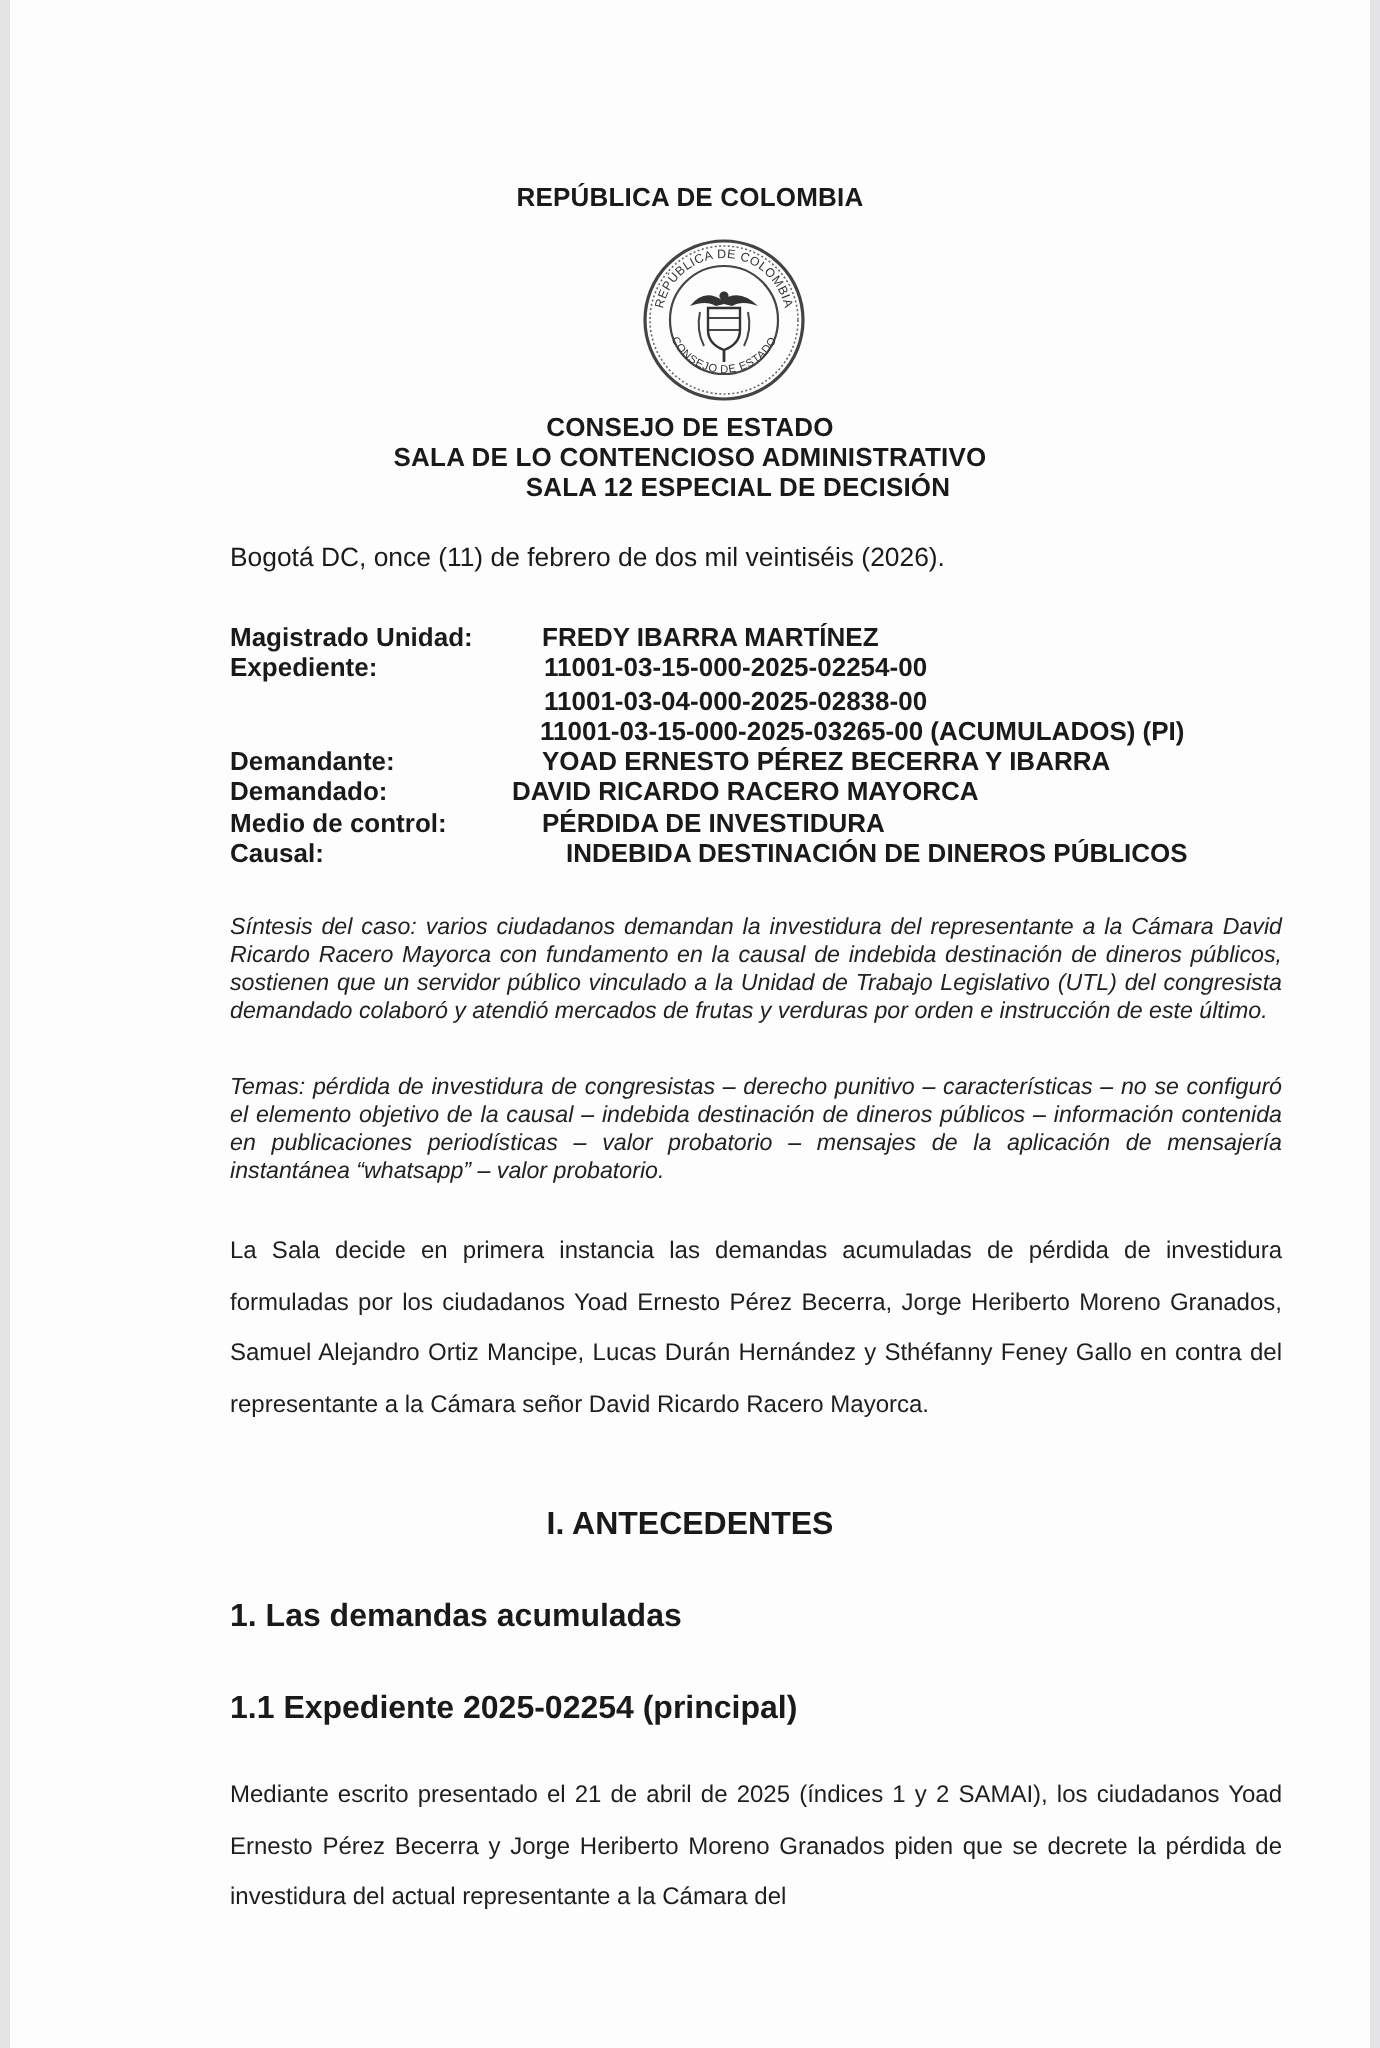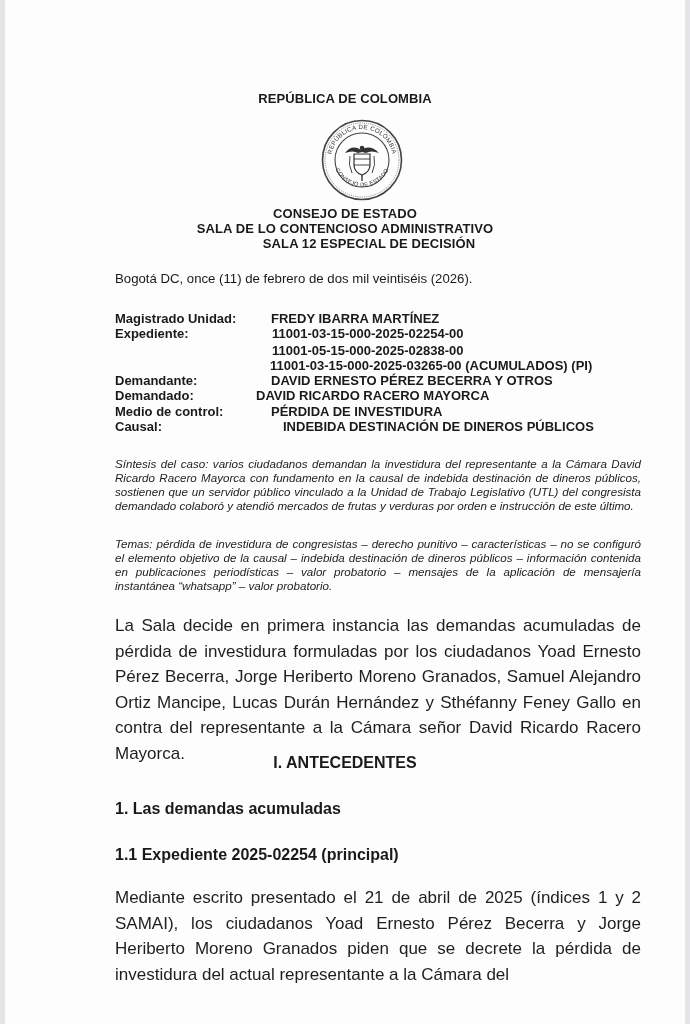--- a/index.html
+++ b/index.html
@@ -22,21 +22,21 @@
     .date { font-size: 13.2px; }
     .meta-label { font-size: 13px; font-weight: bold; left: 115px; }
     .meta-value { font-size: 13px; font-weight: bold; left: 271px; }
     .italic-block {
       position: absolute; left: 115px; width: 526px;
       font-size: 11.6px; font-style: italic; line-height: 14px;
       text-align: justify; color: #222;
     }
     .body-para {
       position: absolute; left: 115px; width: 526px;
-      font-size: 17px; line-height: 25.5px; text-align: justify; color: #1e1e1e;
+      font-size: 12px; line-height: 25.5px; text-align: justify; color: #1e1e1e;
     }
     .section-heading { font-size: 16px; font-weight: bold; }
     .subheading { font-size: 16px; font-weight: bold; left: 115px; }
   </style>
 </head>
 <body>
 
 <div class="page"></div>
 
 <div class="abs center h-title" style="top:91px;">REPÚBLICA DE COLOMBIA</div>
@@ -70,25 +70,25 @@
 <div class="abs center h-title" style="top:221px;">SALA DE LO CONTENCIOSO ADMINISTRATIVO</div>
 <div class="abs center h-title" style="top:236px;margin-left:24px;">SALA 12 ESPECIAL DE DECISIÓN</div>
 
 <div class="abs date" style="left:115px; top:271px;">Bogotá DC, once (11) de febrero de dos mil veintiséis (2026).</div>
 
 <div class="abs meta-label" style="top:311px;">Magistrado Unidad:</div>
 <div class="abs meta-value" style="top:311px;">FREDY IBARRA MARTÍNEZ</div>
 
 <div class="abs meta-label" style="top:326px;">Expediente:</div>
 <div class="abs meta-value" style="top:326px; left:272px;">11001-03-15-000-2025-02254-00</div>
-<div class="abs meta-value" style="top:343px; left:272px;">11001-05-15-000-2025-02838-00</div>
+<div class="abs meta-value" style="top:343px; left:272px;">11001-03-04-000-2025-02838-00</div>
 <div class="abs meta-value" style="top:358px; left:270px;">11001-03-15-000-2025-03265-00 (ACUMULADOS) (PI)</div>
 
 <div class="abs meta-label" style="top:373px;">Demandante:</div>
-<div class="abs meta-value" style="top:373px;">DAVID ERNESTO PÉREZ BECERRA Y OTROS</div>
+<div class="abs meta-value" style="top:373px;">YOAD ERNESTO PÉREZ BECERRA Y IBARRA</div>
 
 <div class="abs meta-label" style="top:388px;">Demandado:</div>
 <div class="abs meta-value" style="top:388px; left:256px;">DAVID RICARDO RACERO MAYORCA</div>
 
 <div class="abs meta-label" style="top:404px;">Medio de control:</div>
 <div class="abs meta-value" style="top:404px;">PÉRDIDA DE INVESTIDURA</div>
 
 <div class="abs meta-label" style="top:419px;text-align:right;">Causal:</div>
 <div class="abs meta-value" style="top:419px;padding-left:12px;">INDEBIDA DESTINACIÓN DE DINEROS PÚBLICOS</div>
 

